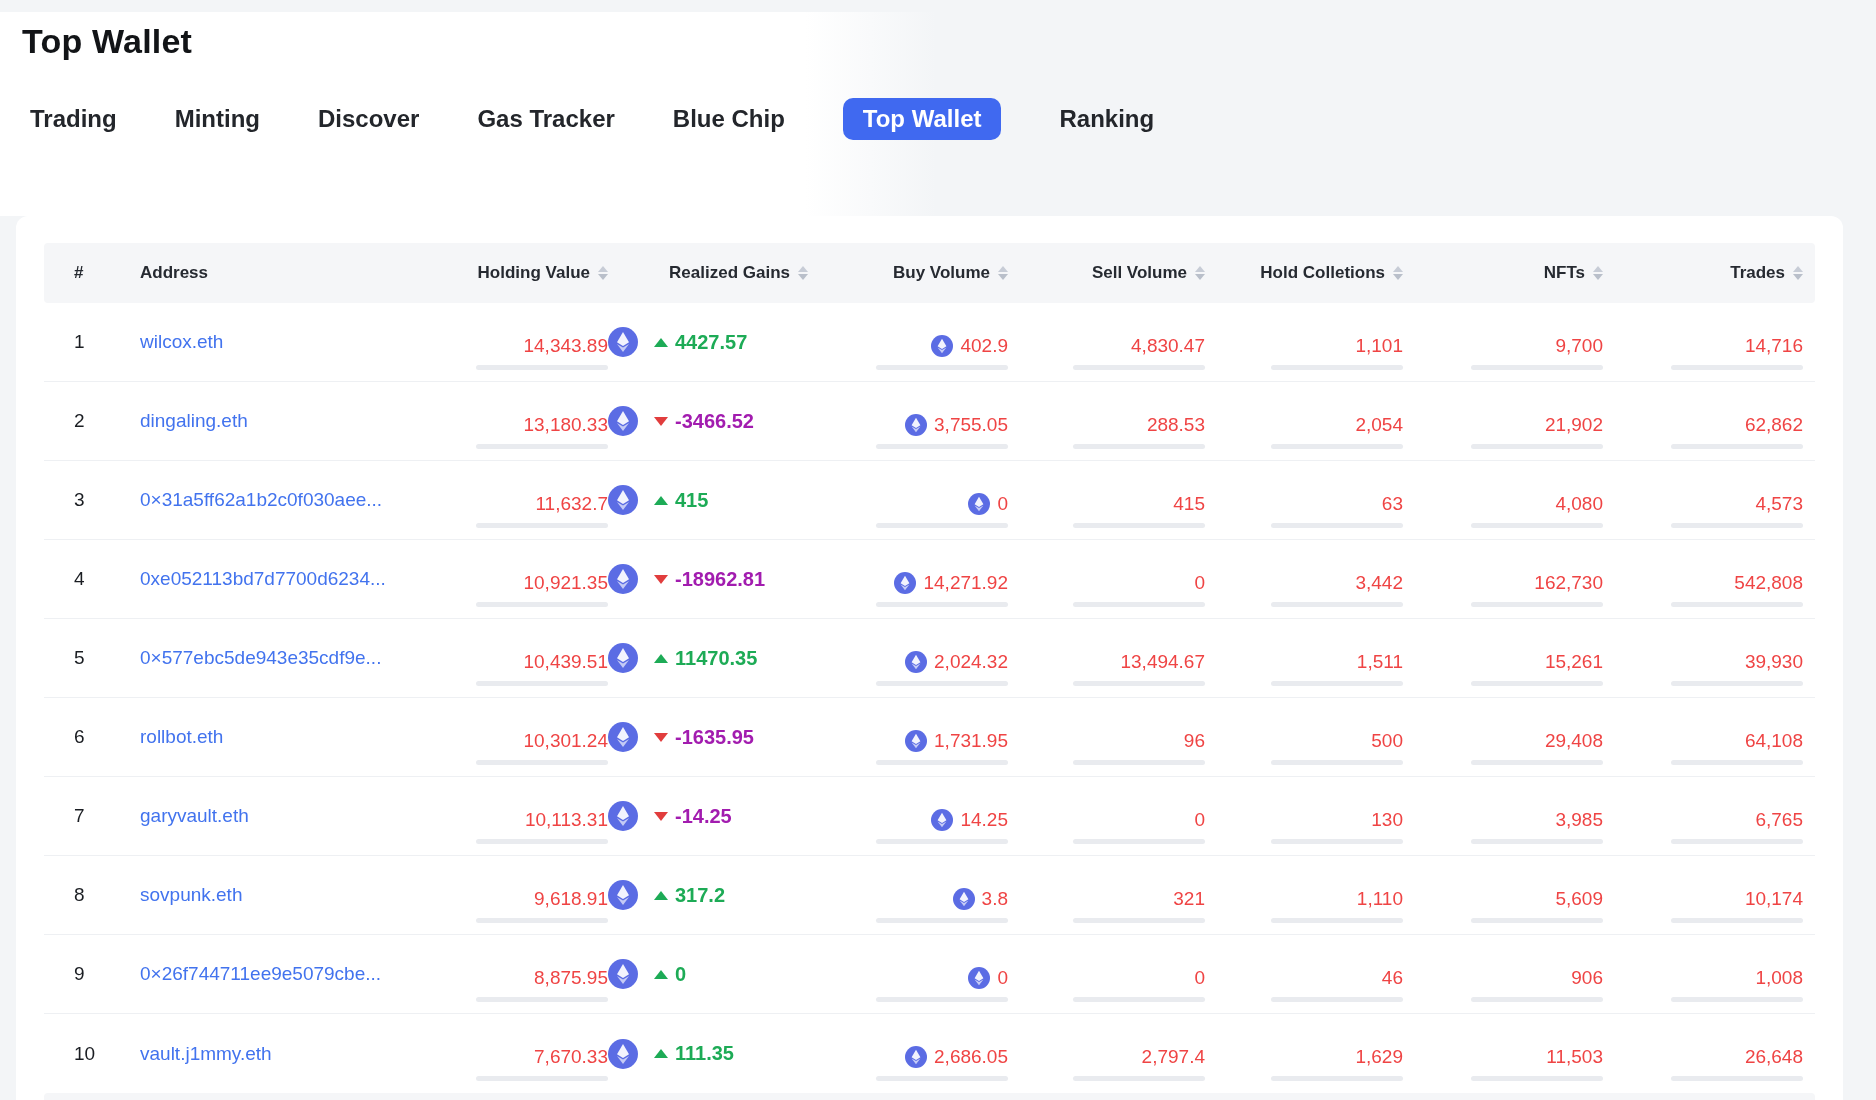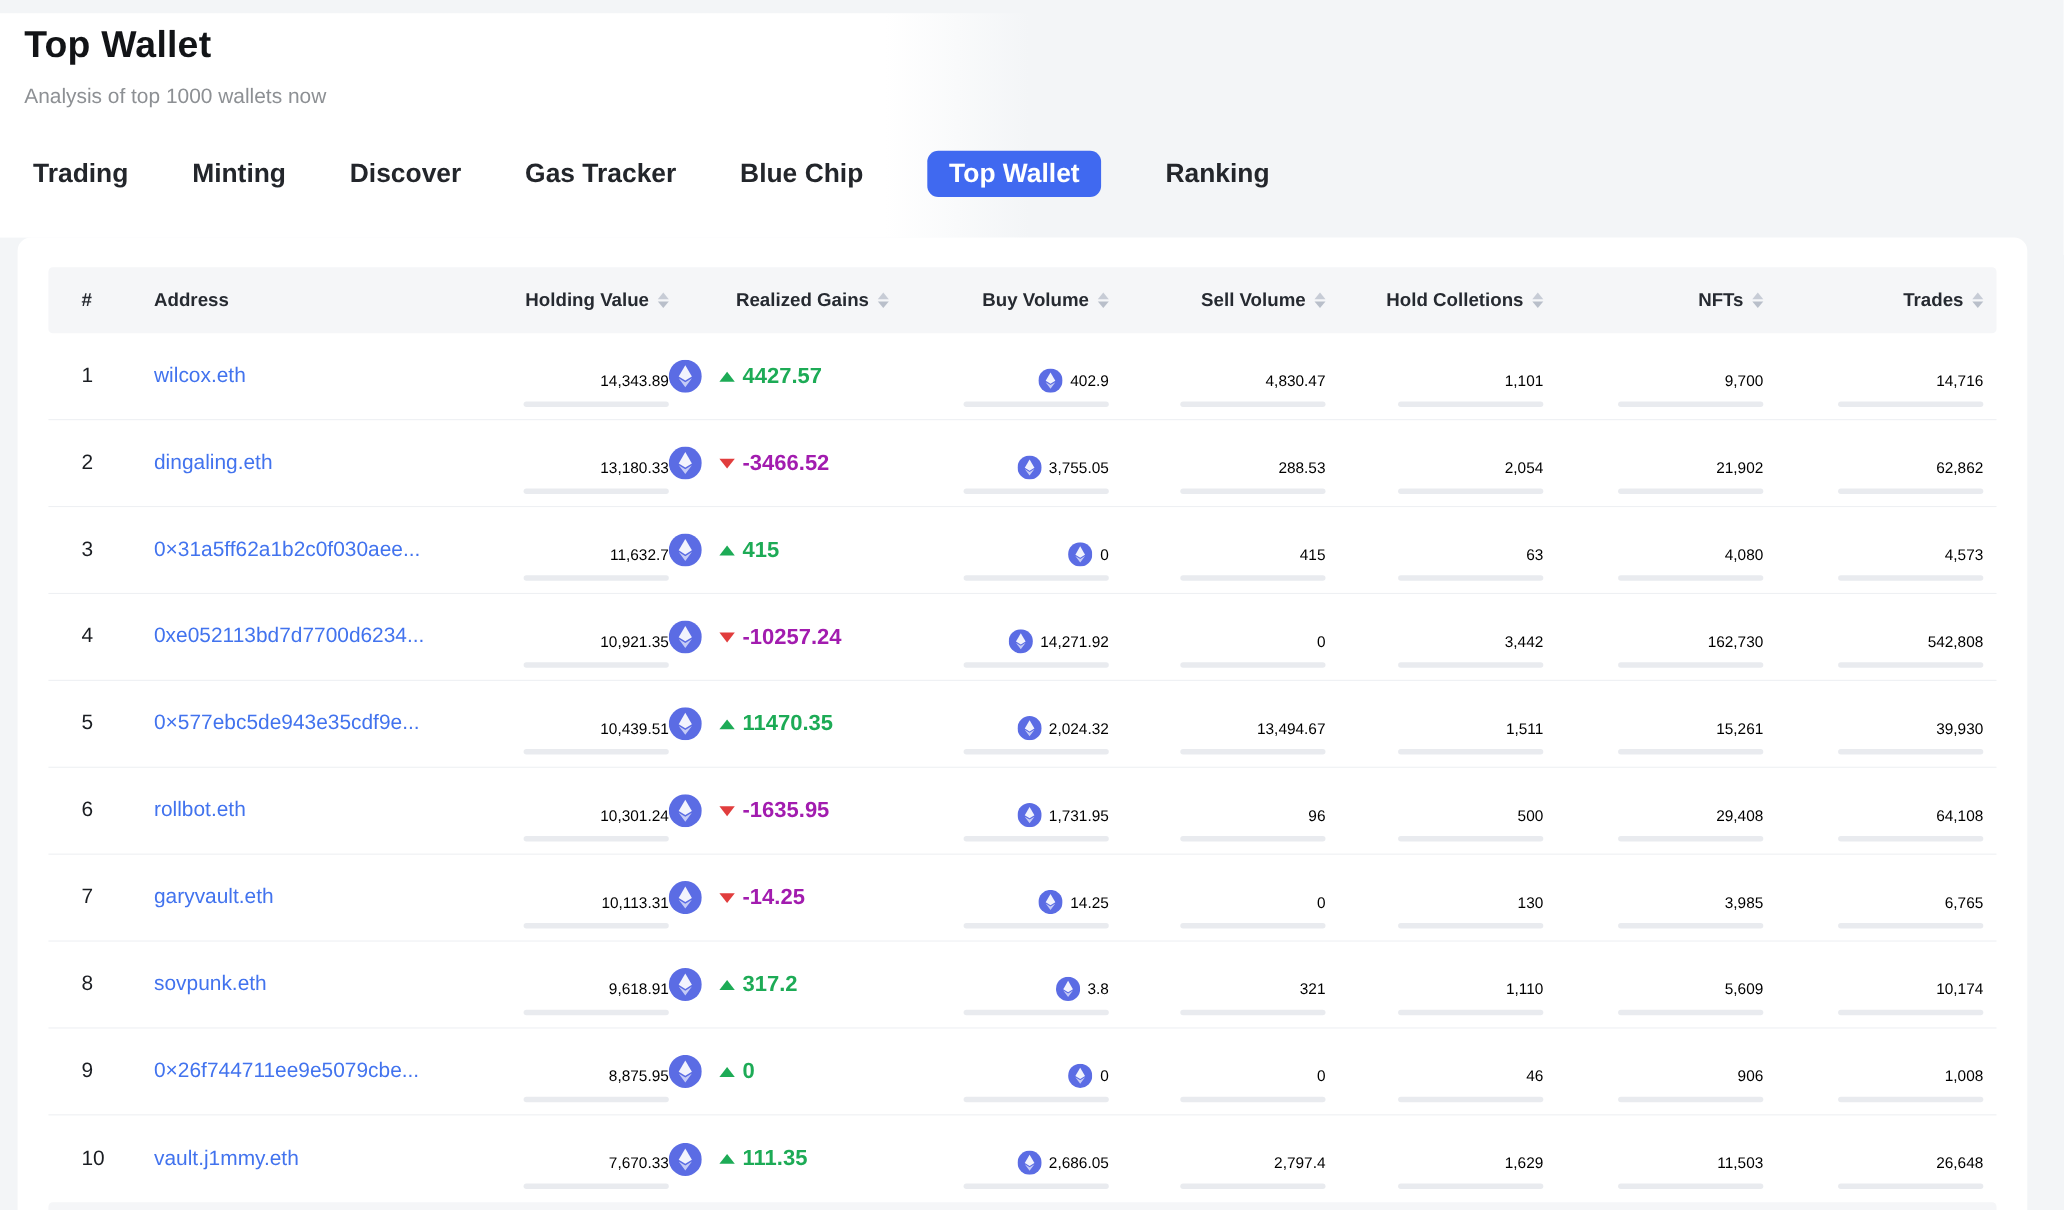--- a/index.html
+++ b/index.html
@@ -68,21 +68,21 @@
   .row{
     height:79px; align-items:center;
     border-bottom:1px solid #eef0f3;
   }
   .row:last-child{ border-bottom:none; }
   .cell-rank{ padding-left:30px; font-size:19px; color:#1a1d22; }
   .cell-address{ padding-left:30px; }
   .address-link{ font-size:19px; color:#4273ee; text-decoration:none; white-space:nowrap; }
 
   .num-cell{ display:flex; flex-direction:column; align-items:flex-end; }
-  .num-line{ display:flex; align-items:center; font-size:14px; color:#000000; line-height:24px;margin-top:19px; }
+  .num-line{ display:flex; align-items:center; font-size:19px; color:#ef4444; line-height:24px;margin-top:19px; }
   .bar{ width:132px; height:5px; border-radius:3px; background:#e9ebef; margin-top:7px; overflow:hidden; }
   .bar-fill{ height:5px; border-radius:3px; background:#3d6cf2; min-width:4px; }
 
   .eth-badge{ display:inline-flex; margin-right:7px; }
   .eth-badge svg{ display:block; }
 
   .gains-cell{ display:flex; align-items:center; justify-content:flex-start; }
   .gains-cell .num{ font-size:20px; font-weight:700; }
   .gains-cell .dir{ width:0; height:0; margin:0 7px 0 9px; }
   .gains-cell.up .num{ color:#1dab56; }
@@ -92,21 +92,20 @@
 
   .pagination-strip{
     height:60px; background:#f5f6f8; border-radius:4px;
   }
 </style>
 </head>
 <body>
 
 <header class="page-header">
   <h1 class="page-title">Top Wallet</h1>
-  <p class="page-subtitle">Analysis of top 1000 wallets now</p>
   <nav class="tab-bar">
     <button class="tab">Trading</button>
     <button class="tab">Minting</button>
     <button class="tab">Discover</button>
     <button class="tab">Gas Tracker</button>
     <button class="tab">Blue Chip</button>
     <button class="tab active">Top Wallet</button>
     <button class="tab">Ranking</button>
   </nav>
 </header>
@@ -359,21 +358,21 @@
 
     <div class="gains-cell down">
       <span class="eth-badge">
         <svg width="30" height="30" viewBox="0 0 30 30">
           <circle cx="15" cy="15" r="15" fill="#5b6ce4"></circle>
           <path d="M15 5 L21 15.3 L15 19 L9 15.3 Z" fill="#ffffff" opacity="0.92"></path>
           <path d="M15 20.6 L21 16.9 L15 25 L9 16.9 Z" fill="#ffffff" opacity="0.65"></path>
         </svg>
       </span>
       <span class="dir"></span>
-      <span class="num">-10257.24</span>
+      <span class="num">-18962.81</span>
     </div>
 
     <div class="num-cell">
       <span class="num-line">
         <span class="eth-badge">
           <svg width="22" height="22" viewBox="0 0 30 30">
             <circle cx="15" cy="15" r="15" fill="#5b6ce4"></circle>
             <path d="M15 5 L21 15.3 L15 19 L9 15.3 Z" fill="#ffffff" opacity="0.92"></path>
             <path d="M15 20.6 L21 16.9 L15 25 L9 16.9 Z" fill="#ffffff" opacity="0.65"></path>
           </svg>

